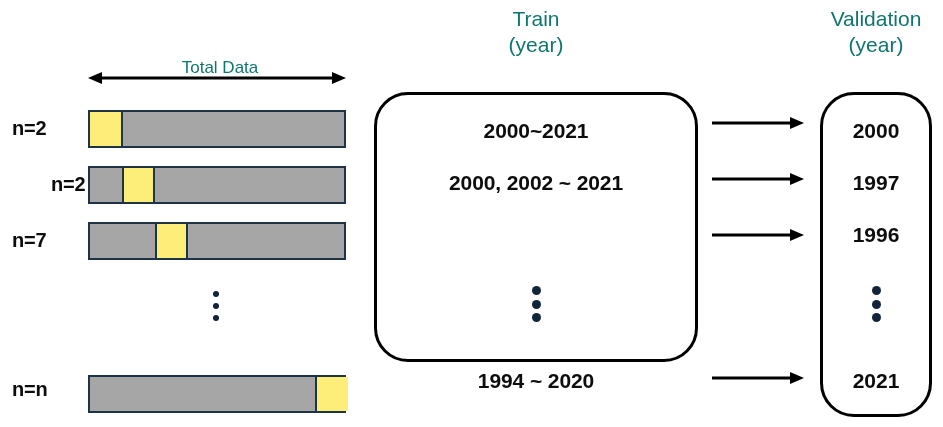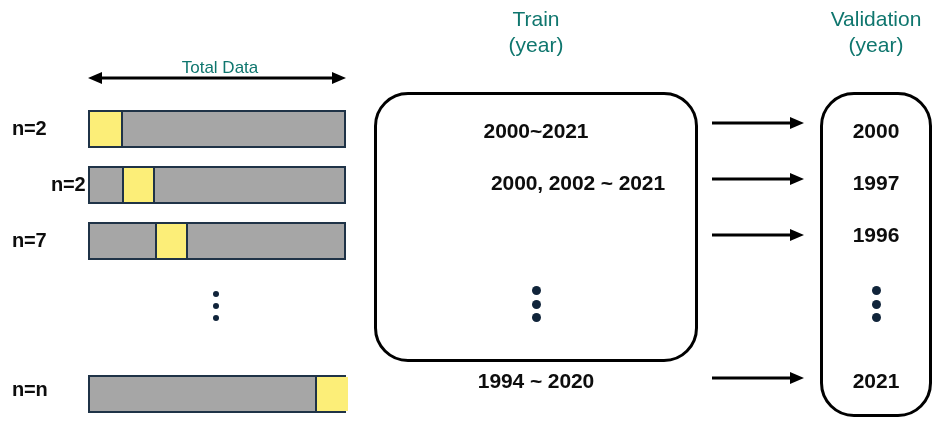--- a/index.html
+++ b/index.html
@@ -186,21 +186,21 @@
       <i></i>
   </div>
 
   <div class="hdr" style="left:386px; top:6px; width:300px;">
     <div>Train</div>
     <div>(year)</div>
   </div>
 
   <div class="rbox" id="train-box">
     <div class="boxrow" style="top:24px;">2000~2021</div>
-    <div class="boxrow" style="top:76px;padding-left:42px;">2000, 2002 ~ 2021</div>
+    <div class="boxrow" style="top:76px;">2000, 2002 ~ 2021</div>
 
     <div class="vdots big" style="left:50%; margin-left:-5px; top:191px;">
       <i></i>
         <i></i>
         <i></i>
     </div>
 
     <div class="boxrow" style="top:274px;">1994 ~ 2020</div>
   </div>
 

